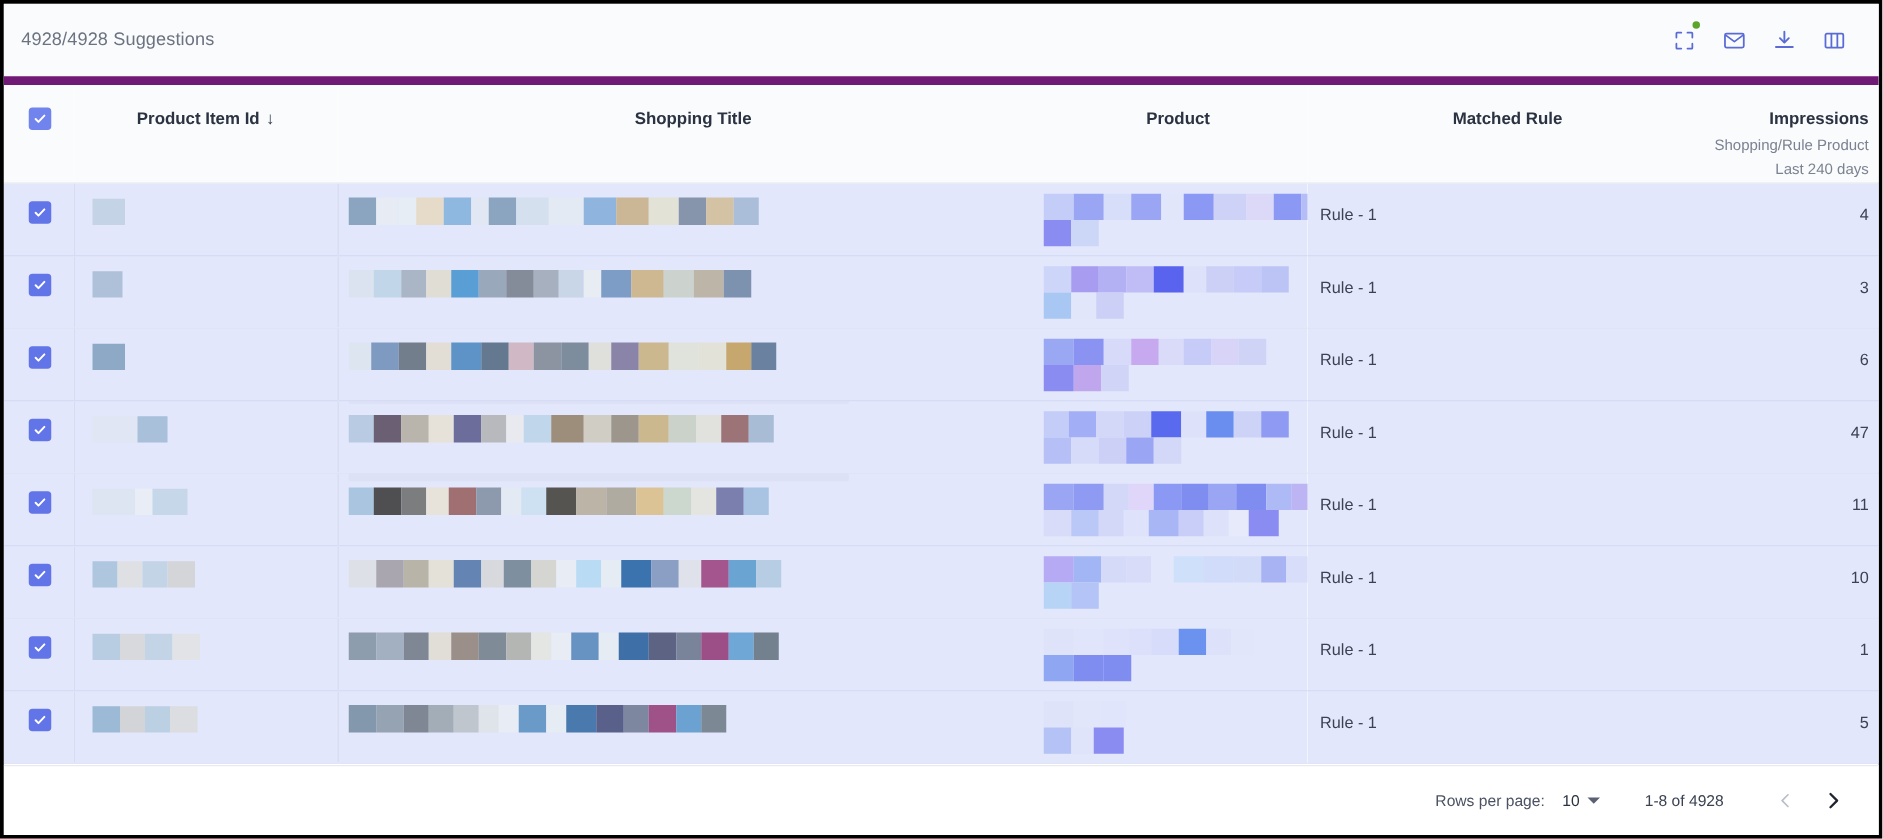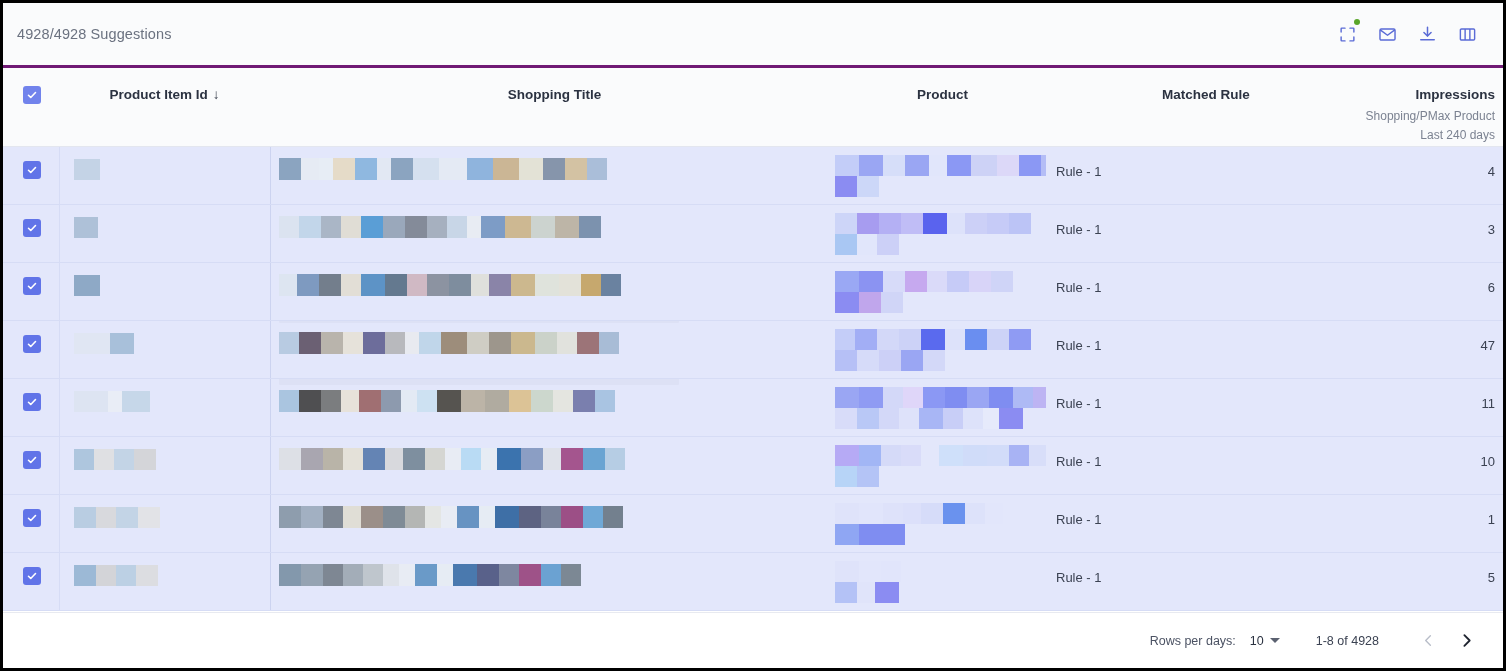--- a/index.html
+++ b/index.html
@@ -17,21 +17,21 @@
     overflow: hidden;
     display: flex;
     flex-direction: column;
   }
 
   
   .toolbar {
     height: 65px;
     flex: 0 0 65px;
     background: #fafbfc;
-    border-bottom: 3px solid #701a75;
+    border-bottom: 7px solid #701a75;
     display: flex;
     align-items: center;
     padding: 0 16px 0 14px;
   }
   .title {
     font-size: 14.5px;
     color: #6b7280;
     letter-spacing: .1px;
     white-space: nowrap;
   }
@@ -285,21 +285,21 @@
             <span>Shopping Title</span>
           </th>
           <th class="th-camp">
             <span>Product</span>
           </th>
           <th class="th-rule">
             <span>Matched Rule</span>
           </th>
           <th class="th-impr">
             <span>Impressions</span>
-            <span class="th-sub">Shopping/PMax Product</span>
+            <span class="th-sub">Shopping/Rule Product</span>
             <span class="th-sub" style="margin-top:0">Last 240 days</span>
           </th>
         </tr>
       </thead>
       <tbody id="tbody">
           <tr>
             <td class="td-check">
               <div class="cb">
                 <svg width="12" height="12" viewBox="0 0 24 24" fill="none" stroke="#ffffff" stroke-width="3.2" stroke-linecap="round" stroke-linejoin="round">
                   <path d="M5 12.5l4.5 4.5L19 7"></path>
@@ -790,21 +790,21 @@
               </div>
             </td>
             <td class="td-rule">Rule - 1</td>
             <td class="td-impr">5</td>
           </tr>
         </tbody>
     </table>
   </div>
 
   <div class="footer">
-    <span class="rpp-label">Rows per days:</span>
+    <span class="rpp-label">Rows per page:</span>
     <span class="rpp-select">
       <span>10</span>
       <span class="caret"></span>
     </span>
     <span class="range-label">1-8 of 4928</span>
     <button class="pg-btn first">
       <svg width="15" height="15" viewBox="0 0 24 24" fill="none" stroke="#b9bec9" stroke-width="2.2" stroke-linecap="round" stroke-linejoin="round">
         <path d="M15 4.5L7.5 12l7.5 7.5"></path>
       </svg>
     </button>

